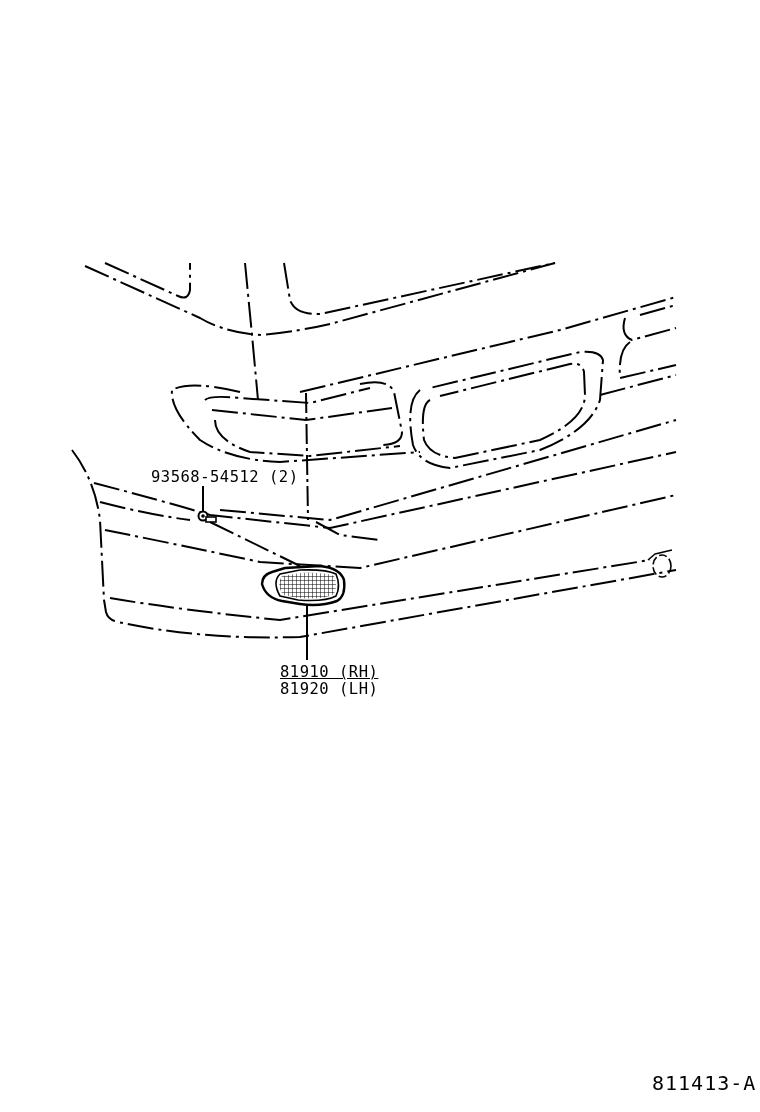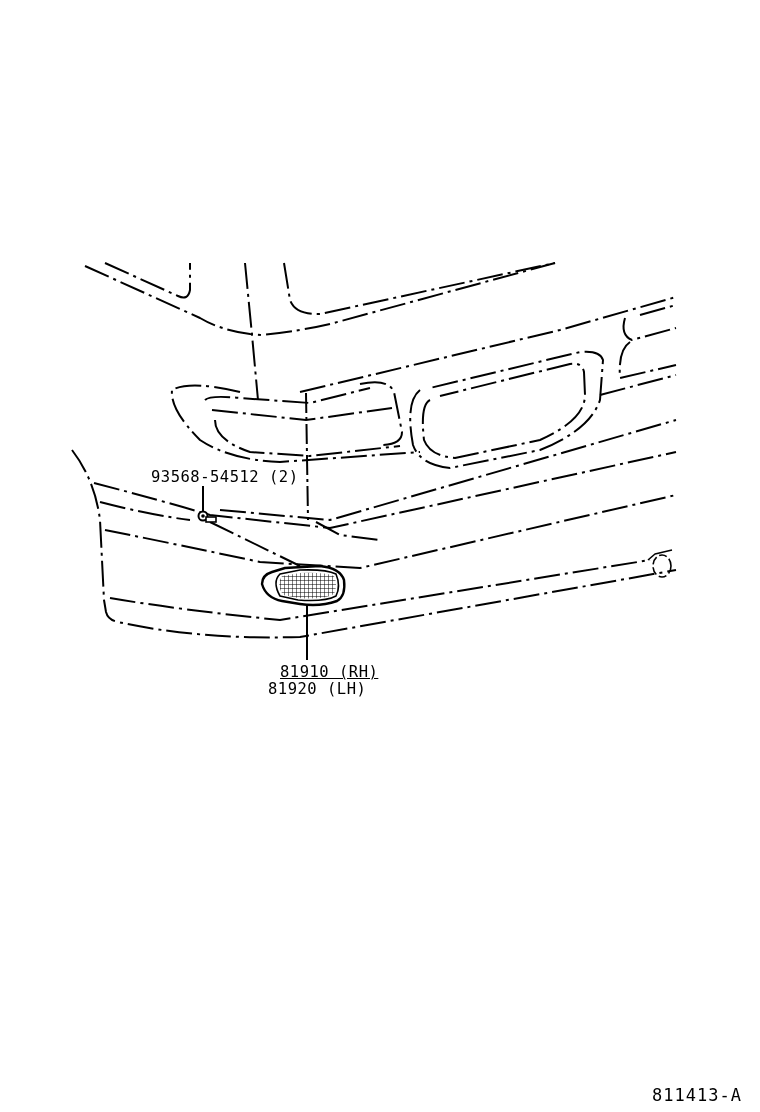--- a/index.html
+++ b/index.html
@@ -5,22 +5,22 @@
     html, body { margin: 0; padding: 0; background: #ffffff; }
     body { width: 760px; height: 1112px; position: relative; overflow: hidden; font-family: "DejaVu Sans Mono", "Liberation Mono", monospace; }
     #diagram { position: absolute; left: 0; top: 0; width: 760px; height: 1112px; }
     .ln { fill: none; stroke: #000; stroke-width: 2; stroke-linecap: butt; stroke-linejoin: round; }
     .dd { stroke-dasharray: 26 5 3 5; }
     .thin { stroke-width: 1.6; }
     .leader { stroke: #000; stroke-width: 2; fill: none; }
     .label { position: absolute; font-family: "DejaVu Sans Mono", "Liberation Mono", monospace; font-size: 15.5px; color: #000; letter-spacing: 0.5px; white-space: pre; line-height: 17px; }
     #lbl-bolt { left: 151px; top: 469px; }
     #lbl-rh { left: 280px; top: 664px; text-decoration: underline; }
-    #lbl-lh { left: 268px; top: 681px; }
-    #lbl-ref { left: 652px; top: 1075px; font-size: 17px; letter-spacing: 1px; margin-top: 12px; }
+    #lbl-lh { left: 280px; top: 681px; }
+    #lbl-ref { left: 652px; top: 1075px; font-size: 20px; letter-spacing: 1px; }
   </style>
 </head>
 <body>
 
 <svg id="diagram" viewBox="0 0 760 1112" xmlns="http://www.w3.org/2000/svg">
 
   <g>
     <path class="ln dd" d="M105 263 L178 296 Q188 301 190 290 L190 263"></path>
     <path class="ln dd" d="M85 266 L200 318 Q220 330 250 334 L262 335 Q300 331 330 324 L555 263"></path>
     <path class="ln dd" d="M284 263 L290 300 Q295 315 320 314 L555 263"></path>

